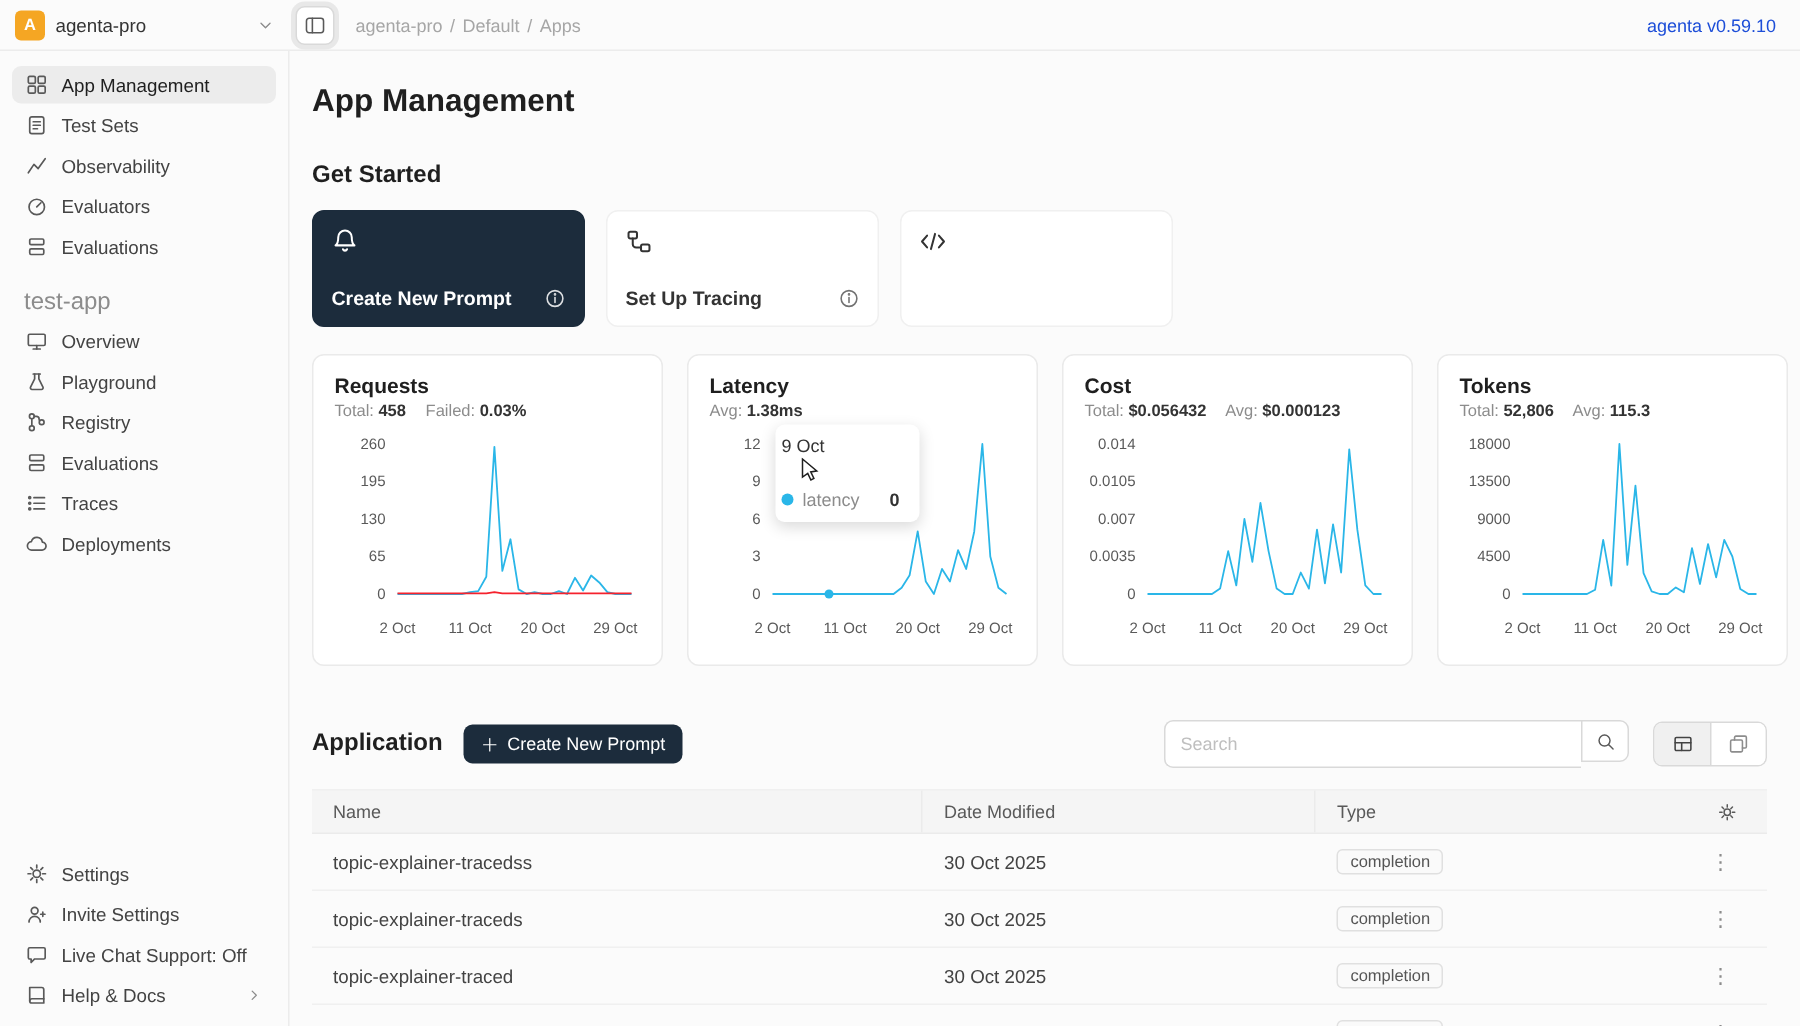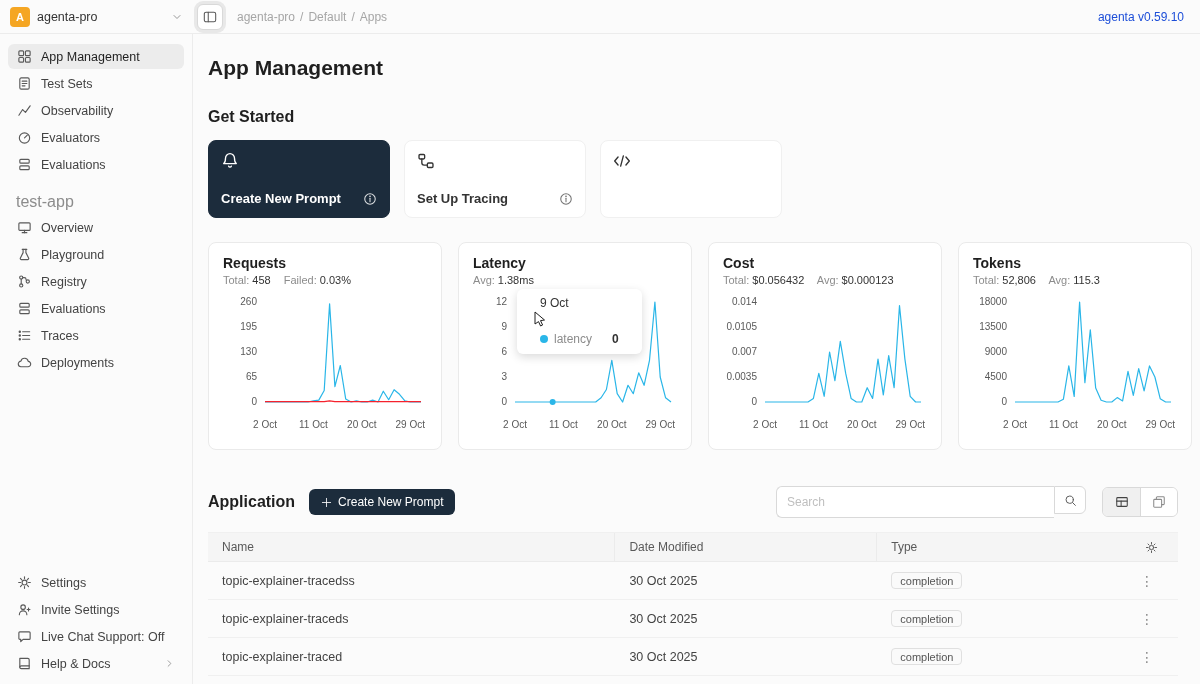--- a/index.html
+++ b/index.html
@@ -35,31 +35,31 @@
   .section-h { font-size:16px; font-weight:600; margin-top:28px; }
 
   .gs-cards { display:flex; gap:14px; margin-top:14px; }
   .gs-card { width:182px; height:78px; border-radius:8px; padding:11px 12px; display:flex; flex-direction:column; justify-content:space-between; cursor:pointer; background:#fff; border:1px solid #f0f0f0; color:#333; }
   .gs-card.dark { background:#1c2c3c; border-color:#1c2c3c; color:#fff; }
   .gs-card .gs-ico { width:18px; height:18px; }
   .gs-row { display:flex; align-items:center; justify-content:space-between; }
   .gs-label { font-size:13px; font-weight:600; }
   .info-ic { width:14px; height:14px; opacity:.85; }
 
-  .stat-cards { display:flex; gap:16px; margin-top:24px; }
+  .stat-cards { display:flex; gap:16px; margin-top:18px; }
   .stat-card { flex:1; height:208px; background:#fff; border:1px solid #eaeaea; border-radius:8px; padding:12px 14px; position:relative; }
   .sc-title { font-size:14px; font-weight:600; color:#1f1f1f; }
   .sc-stats { margin-top:3px; font-size:11px; }
   .sc-stats .sl { color:#8c8c8c; margin-right:3px; }
-  .sc-stats .sv { color:#333; font-weight:400; margin-right:10px; }
+  .sc-stats .sv { color:#333; font-weight:700; margin-right:10px; }
   .chart { margin-top:6px; height:142px; }
   .chart text { font-size:10px; fill:#595959; }
 
   .tooltip { position:absolute; left:58px; top:46px; z-index:5; }
-  .tt-card { background:#fff; border-radius:6px; box-shadow:0 3px 10px rgba(0,0,0,.15); padding:7px 23px 8px; min-width:96px; }
+  .tt-card { background:#fff; border-radius:6px; box-shadow:0 3px 10px rgba(0,0,0,.15); padding:7px 4px 8px; min-width:96px; }
   .tt-date { font-size:12px; color:#333; font-weight:500; }
   .tt-row { display:flex; align-items:center; gap:6px; margin-top:22px; font-size:12px; }
   .tt-dot { width:8px; height:8px; border-radius:50%; background:#2ab6e8; }
   .tt-series { color:#8c8c8c; }
   .tt-val { color:#333; font-weight:600; margin-left:14px; }
   .tt-cursor { position:absolute; left:16px; top:22px; width:14px; height:16px; }
 
   
   .app-head { display:flex; align-items:center; margin-top:36px; }
   .create-btn { margin-left:14px; height:26px; background:#1c2c3c; color:#fff; border:none; border-radius:6px; font-size:12px; padding:0 12px; display:flex; align-items:center; gap:6px; cursor:pointer; font-family:inherit; }

